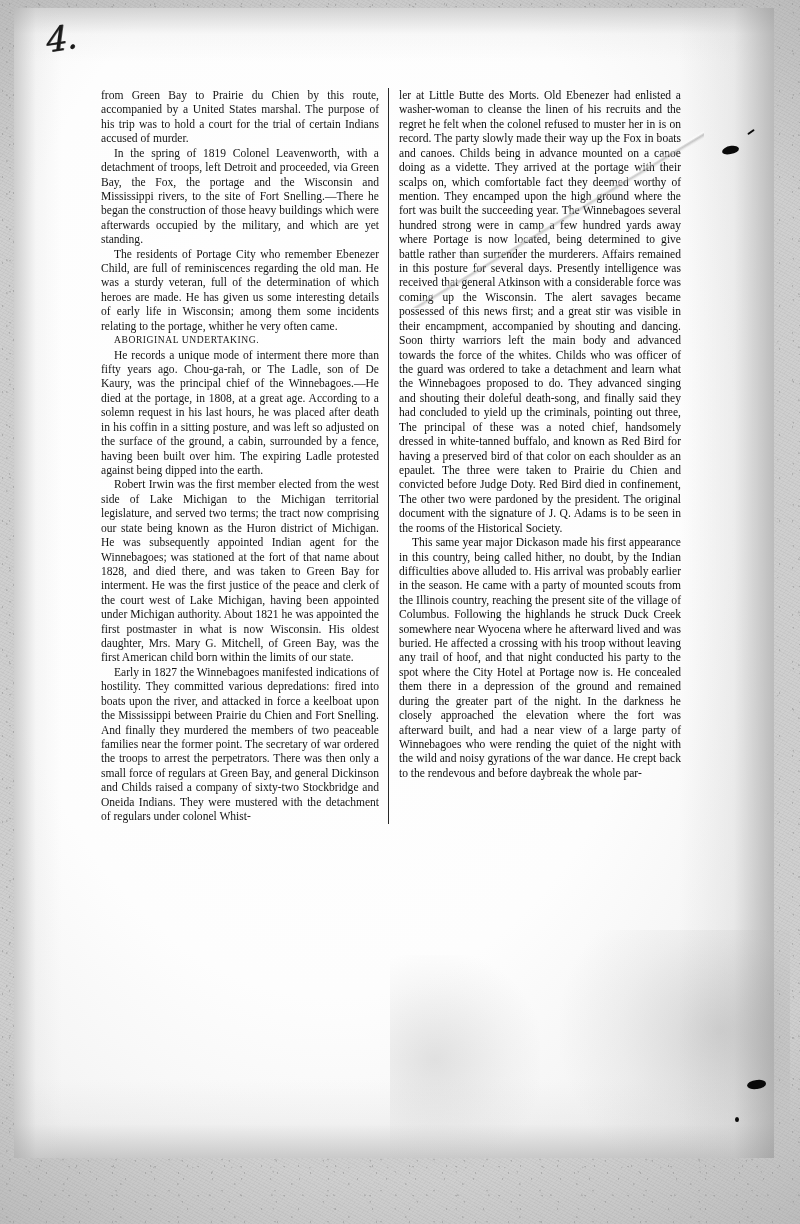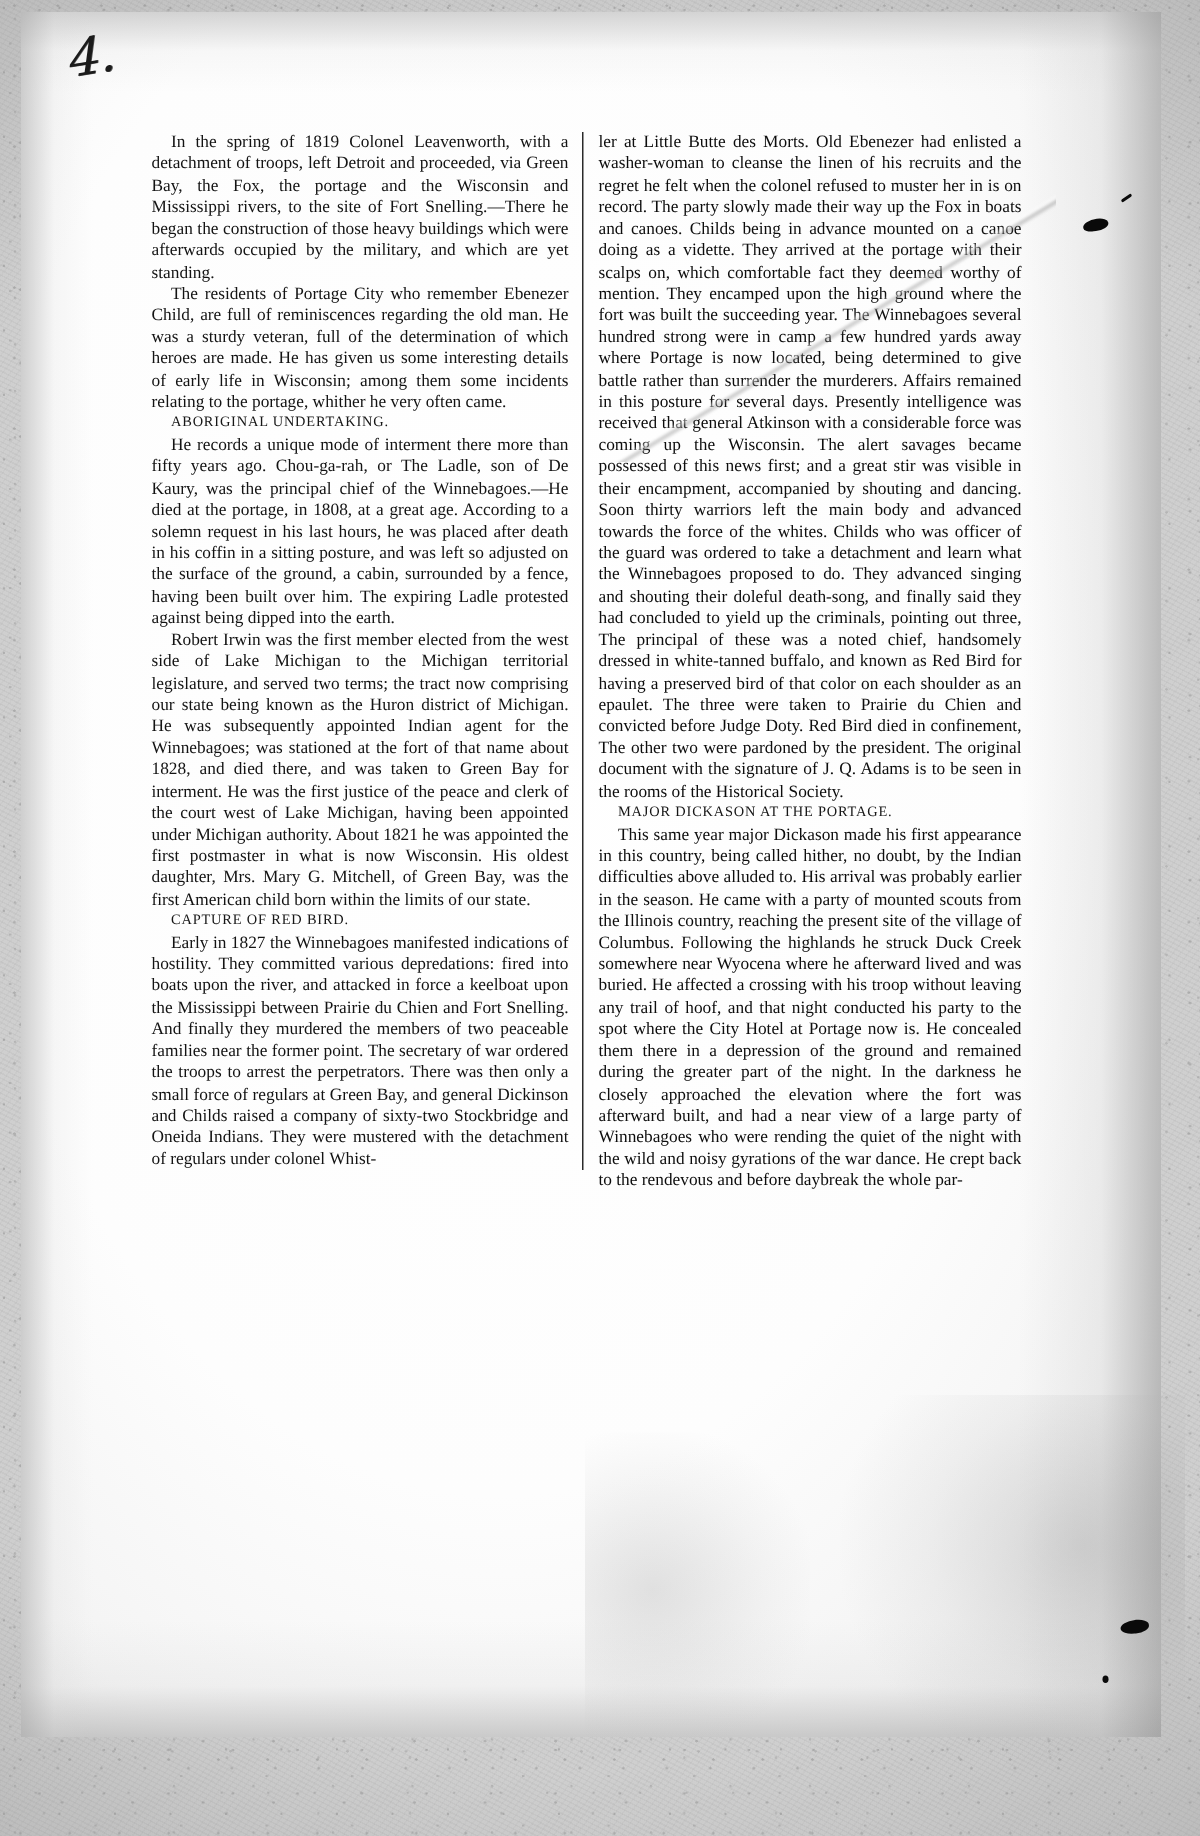--- a/index.html
+++ b/index.html
@@ -226,32 +226,31 @@
   <div id="board"></div>
   <div class="speckle"></div>
 
   <div id="clipping"></div>
 
   <div id="pagenum">4.</div>
 
   <div id="textblock">
 
     <div class="column col-left">
+      <p class="cont">from Green Bay to Prairie du Chien by this route, accompanied by a United States marshal. The purpose of his trip was to hold a court for the trial of certain Indians accused of murder.</p>
       <p>In the spring of 1819 Colonel Leavenworth, with a detachment of troops, left Detroit and proceeded, via Green Bay, the Fox, the portage and the Wisconsin and Mississippi rivers, to the site of Fort Snelling.—There he began the construction of those heavy buildings which were afterwards occupied by the military, and which are yet standing.</p>
       <p>The residents of Portage City who remember Ebenezer Child, are full of reminiscences regarding the old man. He was a sturdy veteran, full of the determination of which heroes are made. He has given us some interesting details of early life in Wisconsin; among them some incidents relating to the portage, whither he very often came.</p>
       <p class="heading">Aboriginal Undertaking.</p>
       <p>He records a unique mode of interment there more than fifty years ago. Chou-ga-rah, or The Ladle, son of De Kaury, was the principal chief of the Winnebagoes.—He died at the portage, in 1808, at a great age. According to a solemn request in his last hours, he was placed after death in his coffin in a sitting posture, and was left so adjusted on the surface of the ground, a cabin, surrounded by a fence, having been built over him. The expiring Ladle protested against being dipped into the earth.</p>
       <p>Robert Irwin was the first member elected from the west side of Lake Michigan to the Michigan territorial legislature, and served two terms; the tract now comprising our state being known as the Huron district of Michigan. He was subsequently appointed Indian agent for the Winnebagoes; was stationed at the fort of that name about 1828, and died there, and was taken to Green Bay for interment. He was the first justice of the peace and clerk of the court west of Lake Michigan, having been appointed under Michigan authority. About 1821 he was appointed the first postmaster in what is now Wisconsin. His oldest daughter, Mrs. Mary G. Mitchell, of Green Bay, was the first American child born within the limits of our state.</p>
-      <p class="heading">Capture of Red Bird.</p>
       <p>Early in 1827 the Winnebagoes manifested indications of hostility. They committed various depredations: fired into boats upon the river, and attacked in force a keelboat upon the Mississippi between Prairie du Chien and Fort Snelling. And finally they murdered the members of two peaceable families near the former point. The secretary of war ordered the troops to arrest the perpetrators. There was then only a small force of regulars at Green Bay, and general Dickinson and Childs raised a company of sixty-two Stockbridge and Oneida Indians. They were mustered with the detachment of regulars under colonel Whist-</p>
     </div>
 
     <div class="column col-right">
       <p class="cont">ler at Little Butte des Morts. Old Ebenezer had enlisted a washer-woman to cleanse the linen of his recruits and the regret he felt when the colonel refused to muster her in is on record. The party slowly made their way up the Fox in boats and canoes. Childs being in advance mounted on a canoe doing as a vidette. They arrived at the portage with their scalps on, which comfortable fact they deemed worthy of mention. They encamped upon the high ground where the fort was built the succeeding year. The Winnebagoes several hundred strong were in camp a few hundred yards away where Portage is now located, being determined to give battle rather than surrender the murderers. Affairs remained in this posture for several days. Presently intelligence was received that general Atkinson with a considerable force was coming up the Wisconsin. The alert savages became possessed of this news first; and a great stir was visible in their encampment, accompanied by shouting and dancing. Soon thirty warriors left the main body and advanced towards the force of the whites. Childs who was officer of the guard was ordered to take a detachment and learn what the Winnebagoes proposed to do. They advanced singing and shouting their doleful death-song, and finally said they had concluded to yield up the criminals, pointing out three, The principal of these was a noted chief, handsomely dressed in white-tanned buffalo, and known as Red Bird for having a preserved bird of that color on each shoulder as an epaulet. The three were taken to Prairie du Chien and convicted before Judge Doty. Red Bird died in confinement, The other two were pardoned by the president. The original document with the signature of J. Q. Adams is to be seen in the rooms of the Historical Society.</p>
-      <p class="heading">Major Dickason at the Portage.</p>
       <p>This same year major Dickason made his first appearance in this country, being called hither, no doubt, by the Indian difficulties above alluded to. His arrival was probably earlier in the season. He came with a party of mounted scouts from the Illinois country, reaching the present site of the village of Columbus. Following the highlands he struck Duck Creek somewhere near Wyocena where he afterward lived and was buried. He affected a crossing with his troop without leaving any trail of hoof, and that night conducted his party to the spot where the City Hotel at Portage now is. He concealed them there in a depression of the ground and remained during the greater part of the night. In the darkness he closely approached the elevation where the fort was afterward built, and had a near view of a large party of Winnebagoes who were rending the quiet of the night with the wild and noisy gyrations of the war dance. He crept back to the rendevous and before daybreak the whole par-</p>
     </div>
 
   </div>
 
   <div id="crease"></div>
 
   <div id="grime-lower-right"></div>
   <div id="grime-left-lower"></div>
 

